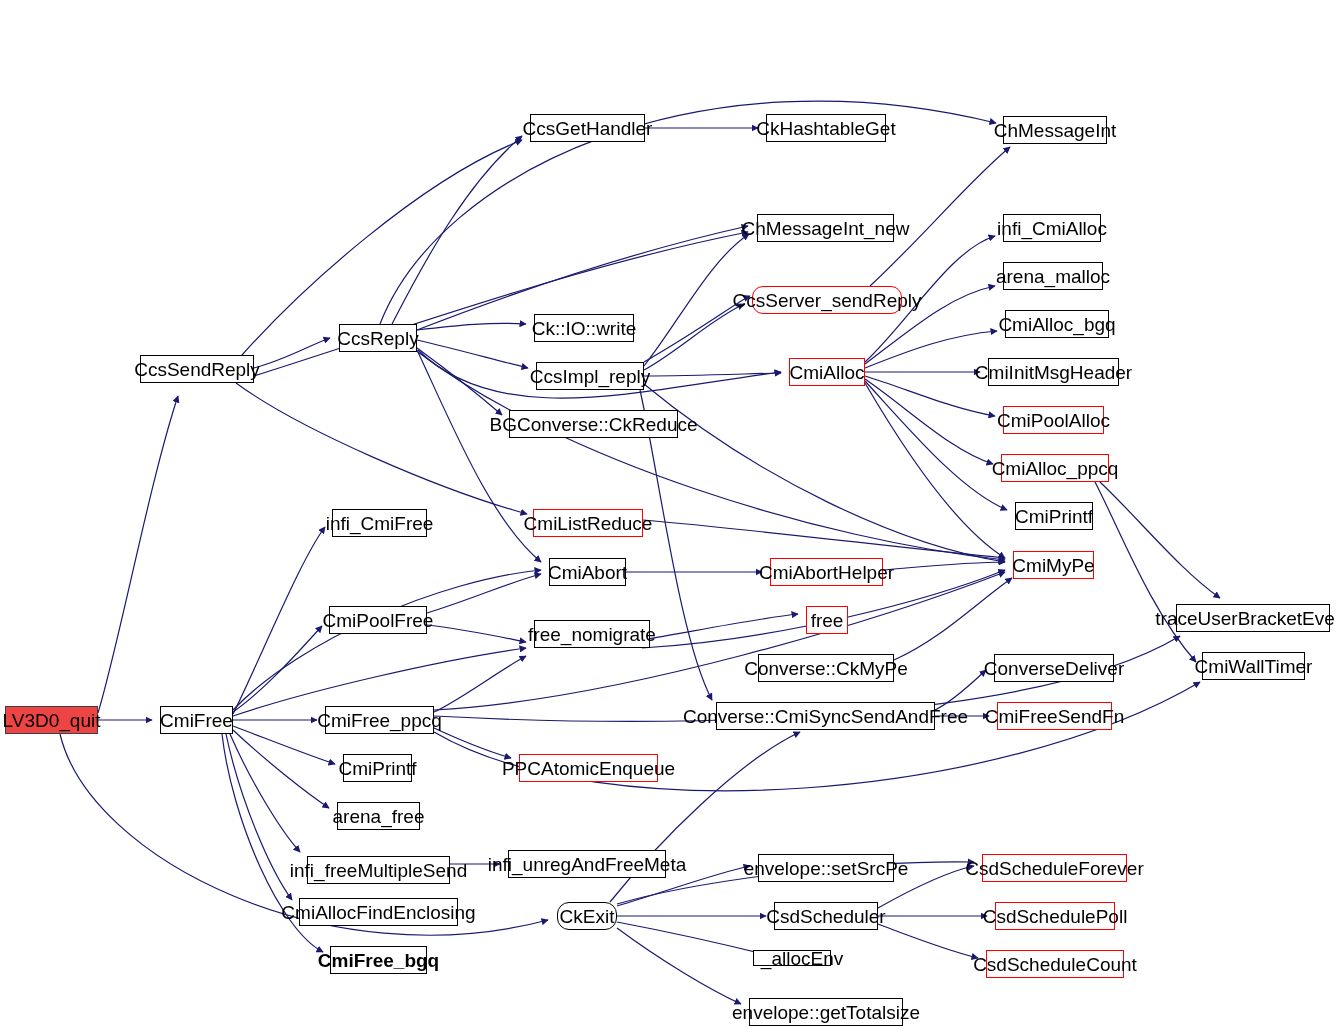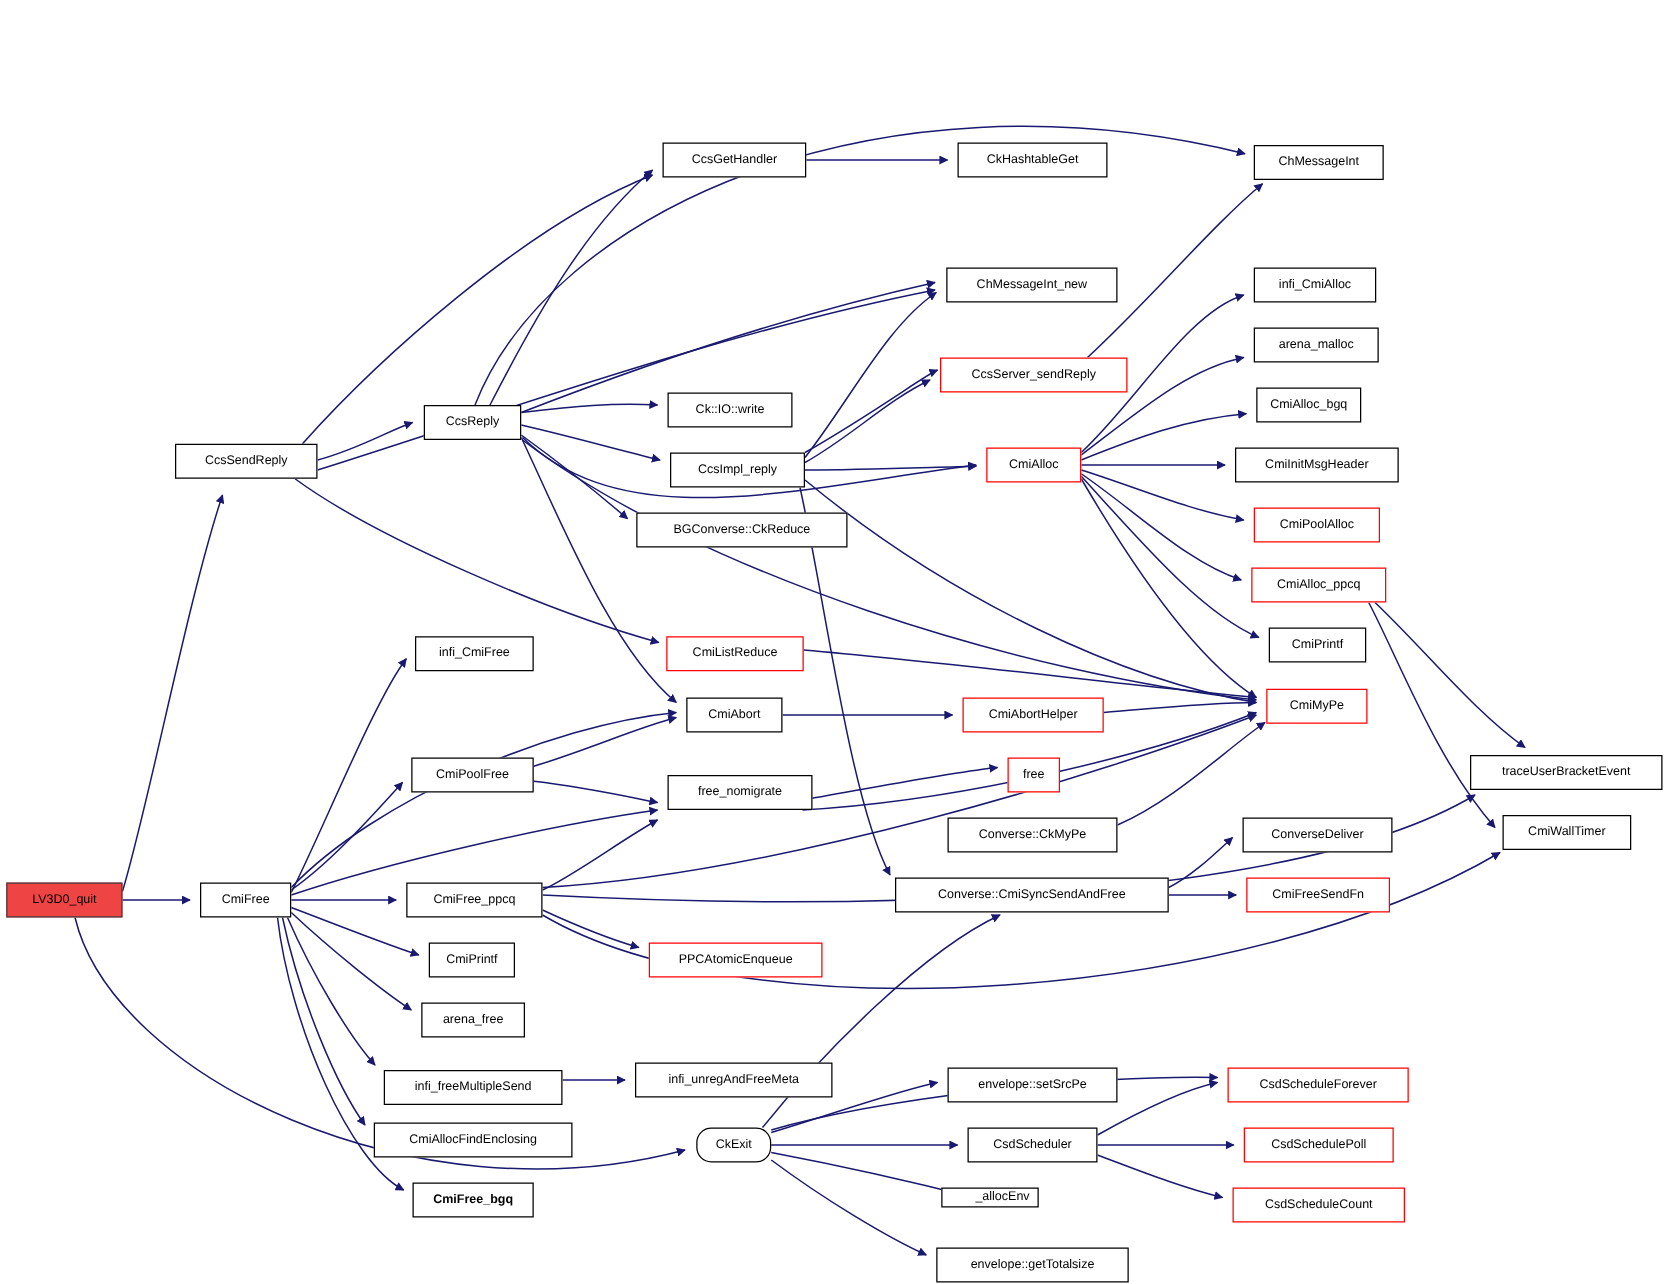--- a/index.html
+++ b/index.html
@@ -5,21 +5,21 @@
   html,body{margin:0;padding:0;background:#ffffff;}
   body{font-family:"Liberation Sans","DejaVu Sans",sans-serif;}
   #canvas{position:relative;width:1336px;height:1027px;background:#fff;overflow:hidden;}
   svg.edges{position:absolute;left:0;top:0;width:1336px;height:1027px;}
   .node{
     position:absolute;
     box-sizing:border-box;
     border:1px solid #000000;
     background:#ffffff;
     display:flex;align-items:center;justify-content:center;
-    font-size:10px;
+    font-size:19px;
     line-height:1;
     color:#000000;
     white-space:nowrap;
     letter-spacing:0px;
   }
   .node.red{border-color:#ff0000;}
   .node.current{background:#ef4444;border-color:#404040;}
   .node span{display:block;padding:0 6px;}
 </style>
 </head>
@@ -128,24 +128,24 @@
       </div>
       <div class="node" style="left: 757px; top: 214px; width: 137px; height: 28px;">
         <span>ChMessageInt_new</span>
       </div>
       <div class="node" style="left: 1003px; top: 214px; width: 98px; height: 28px;">
         <span>infi_CmiAlloc</span>
       </div>
       <div class="node" style="left: 1003px; top: 262px; width: 100px; height: 28px;">
         <span>arena_malloc</span>
       </div>
-      <div class="node red" style="left: 752px; top: 286px; width: 150px; height: 28px;">
+      <div class="node red" style="left: 752px; top: 286px; width: 150px; height: 28px; border-radius: 11px;">
         <span>CcsServer_sendReply</span>
       </div>
-      <div class="node" style="left: 1005px; top: 310px; width: 84px; height: 28px;">
+      <div class="node" style="left: 1005px; top: 310px; width: 104px; height: 28px;">
         <span>CmiAlloc_bgq</span>
       </div>
       <div class="node" style="left: 534px; top: 314px; width: 100px; height: 28px;">
         <span>Ck::IO::write</span>
       </div>
       <div class="node" style="left: 536px; top: 362px; width: 108px; height: 28px;">
         <span>CcsImpl_reply</span>
       </div>
       <div class="node red" style="left: 789px; top: 358px; width: 76px; height: 28px;">
         <span>CmiAlloc</span>

